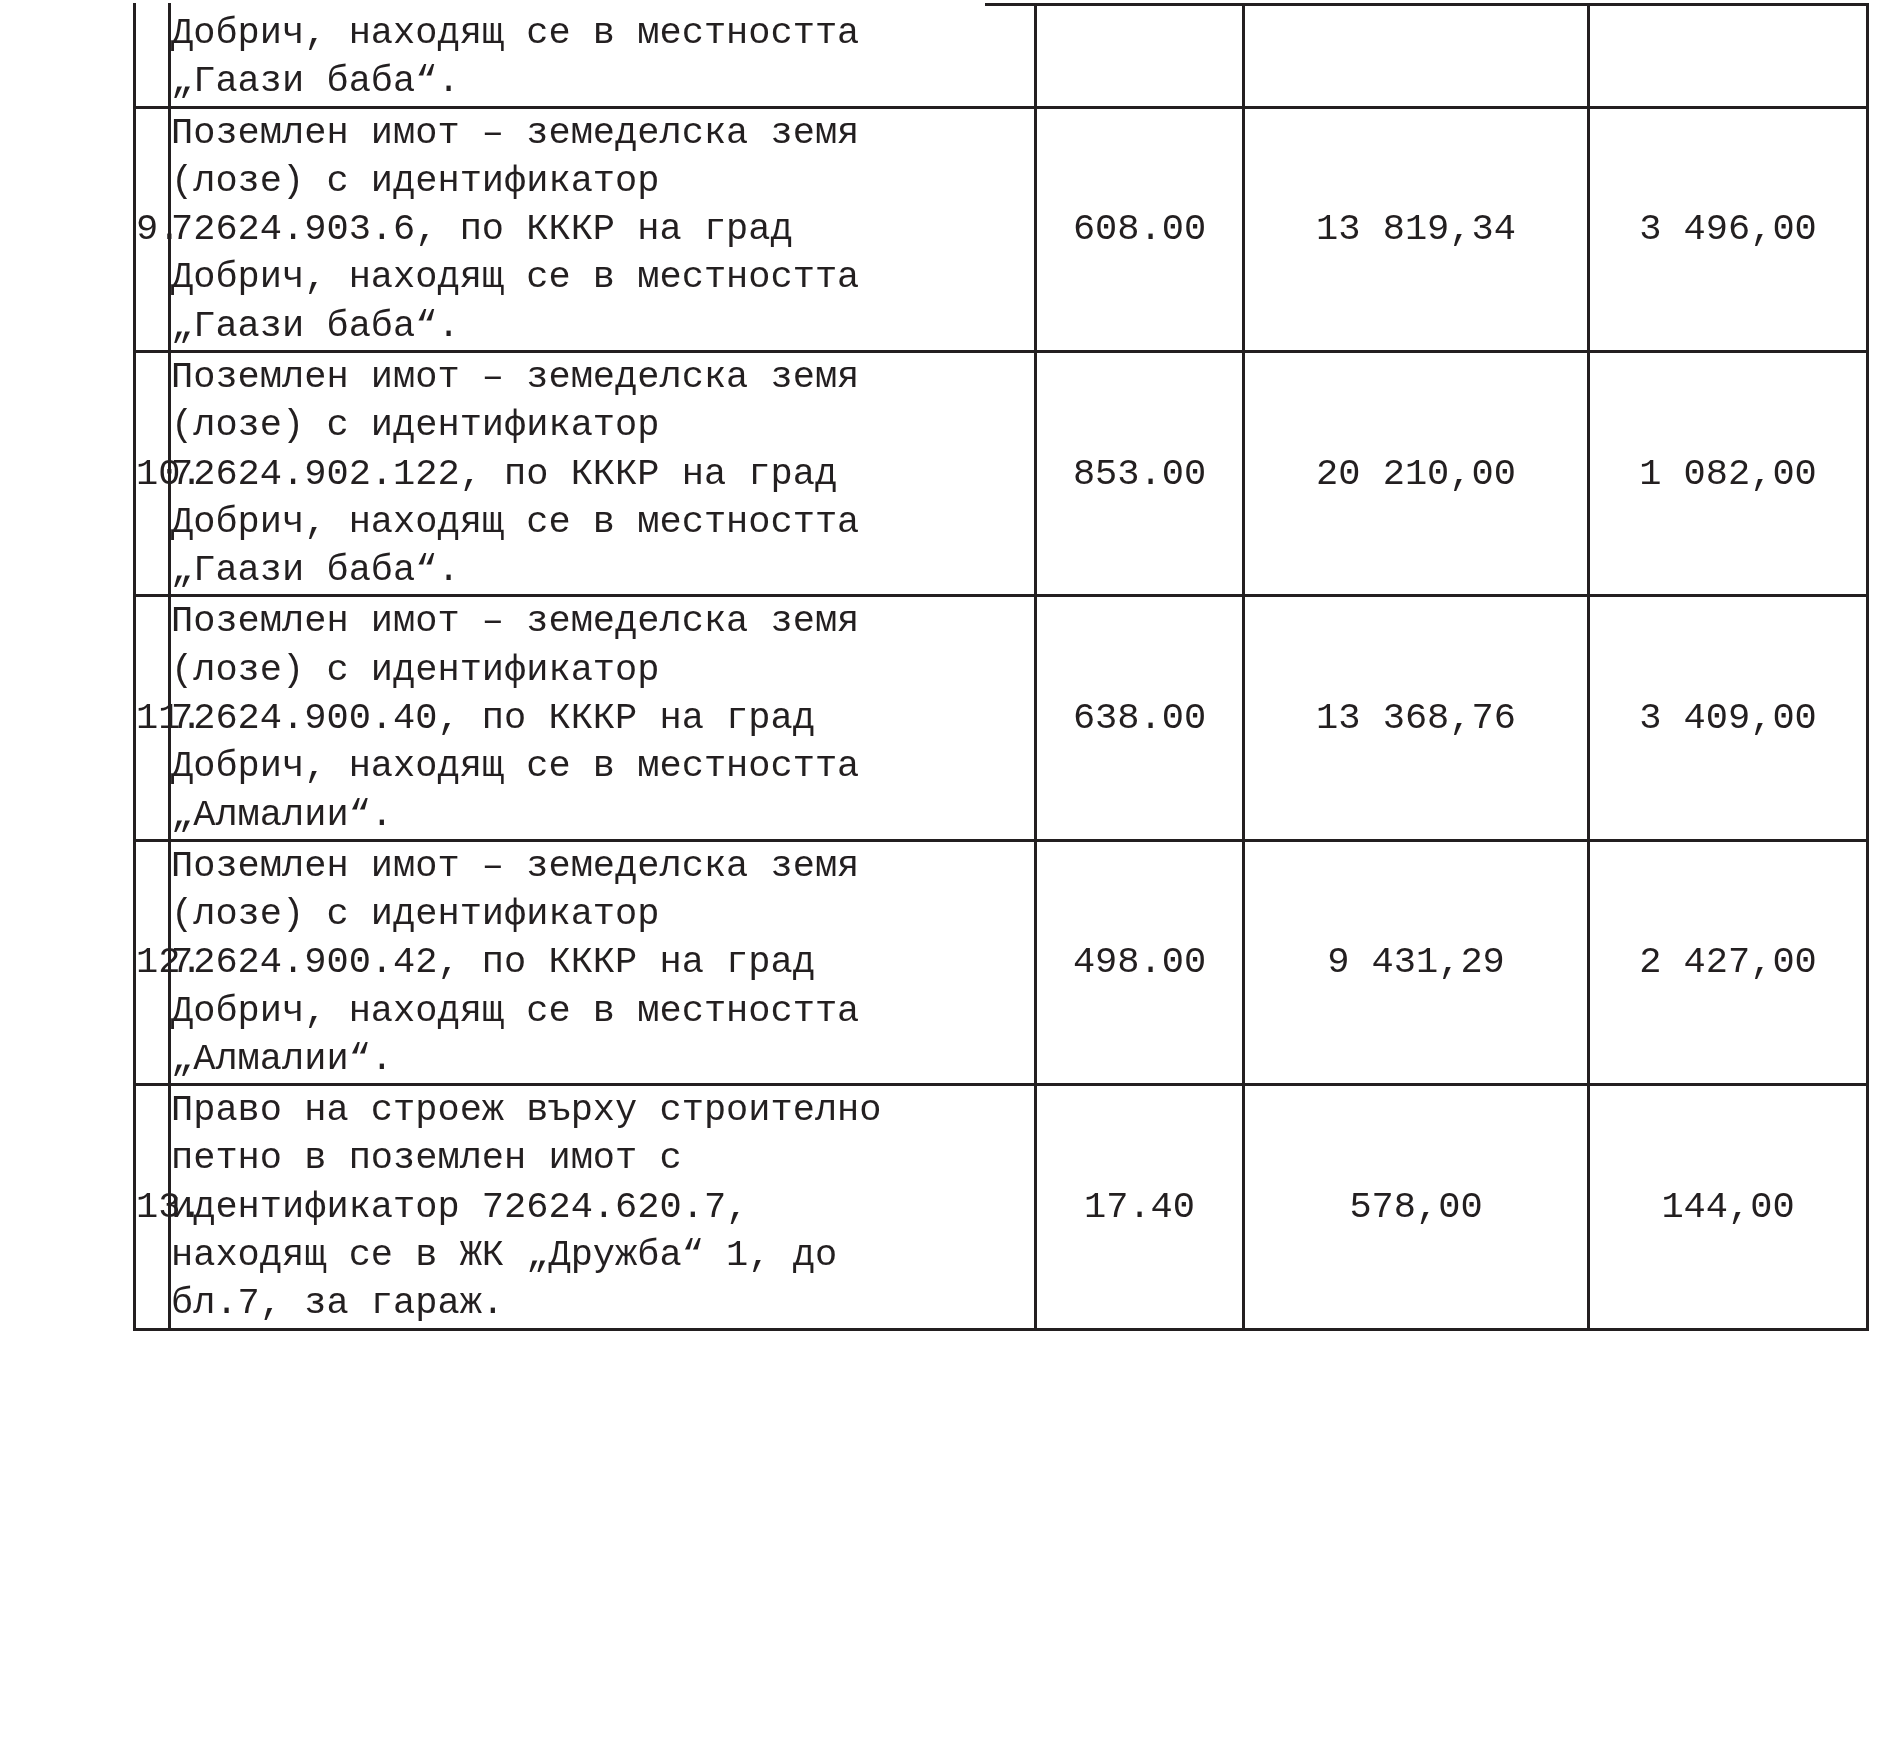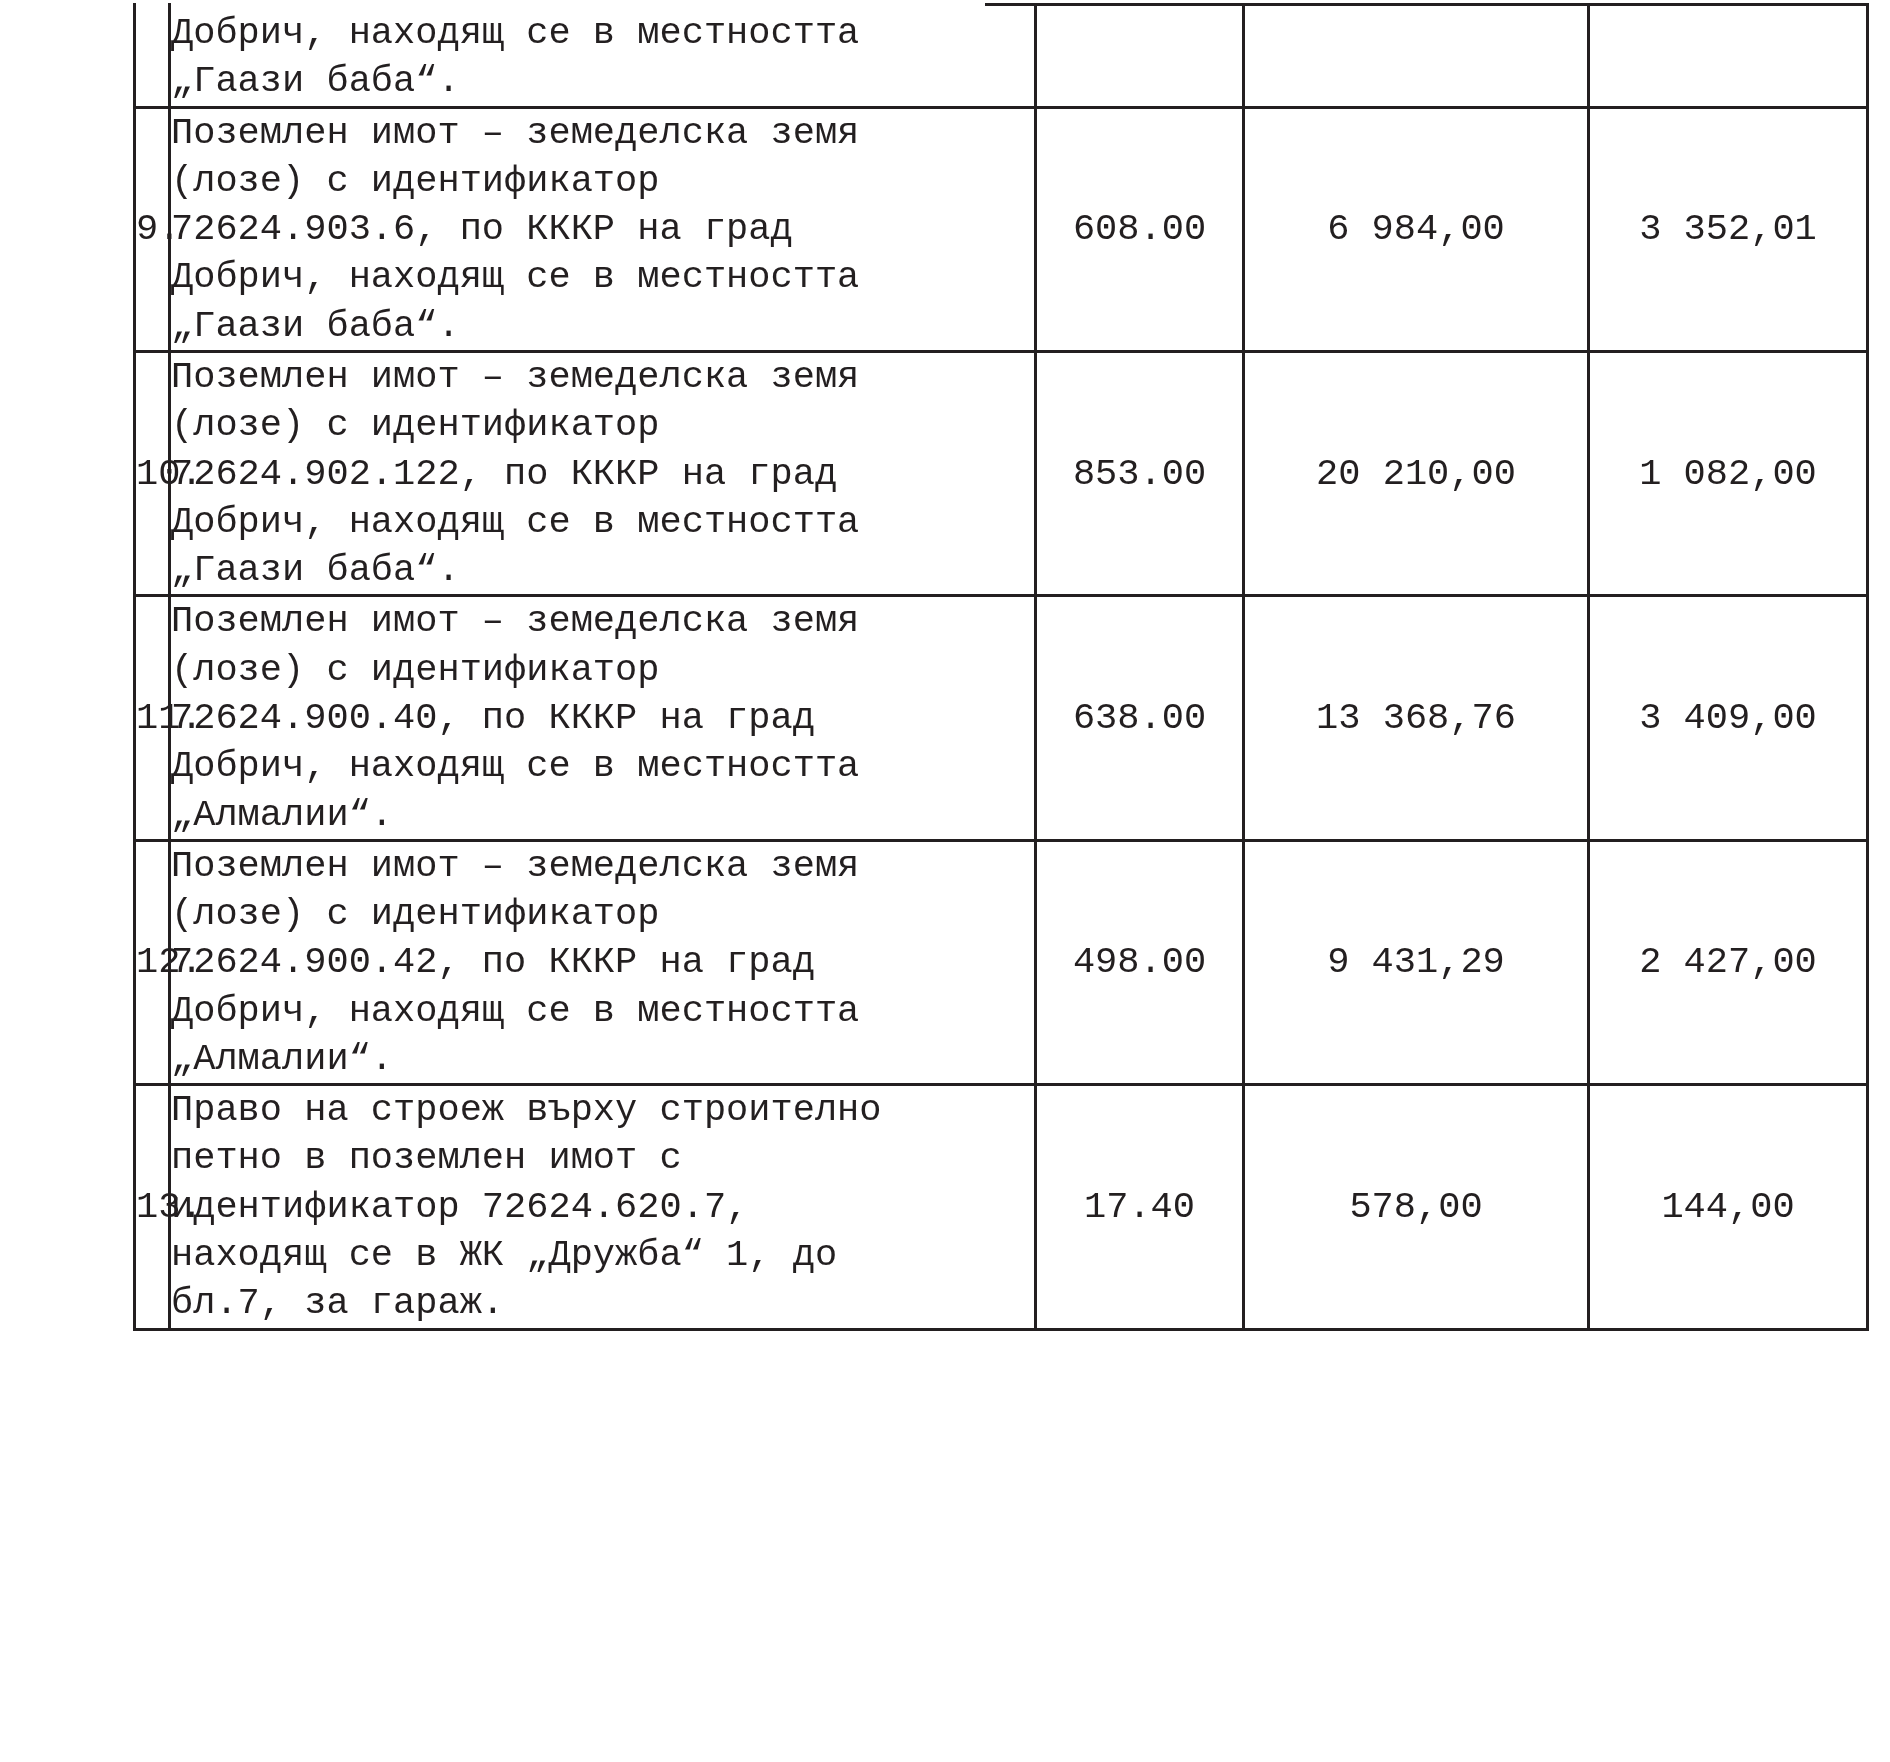--- a/index.html
+++ b/index.html
@@ -96,22 +96,22 @@
       </tr>
 
       <tr>
         <td class="num">9.</td>
         <td class="desc" style="white-space: pre-line;">Поземлен имот – земеделска земя
 (лозе) с идентификатор
 72624.903.6, по КККР на град
 Добрич, находящ се в местността
 „Гаази баба“.</td>
         <td class="money">608.00</td>
-        <td class="money">6 984,00</td>
-        <td class="money">3 352,01</td>
+        <td class="money">13 819,34</td>
+        <td class="money">3 496,00</td>
       </tr>
 
       <tr>
         <td class="num">10.</td>
         <td class="desc" style="white-space: pre-line;">Поземлен имот – земеделска земя
 (лозе) с идентификатор
 72624.902.122, по КККР на град
 Добрич, находящ се в местността
 „Гаази баба“.</td>
         <td class="money">853.00</td>

